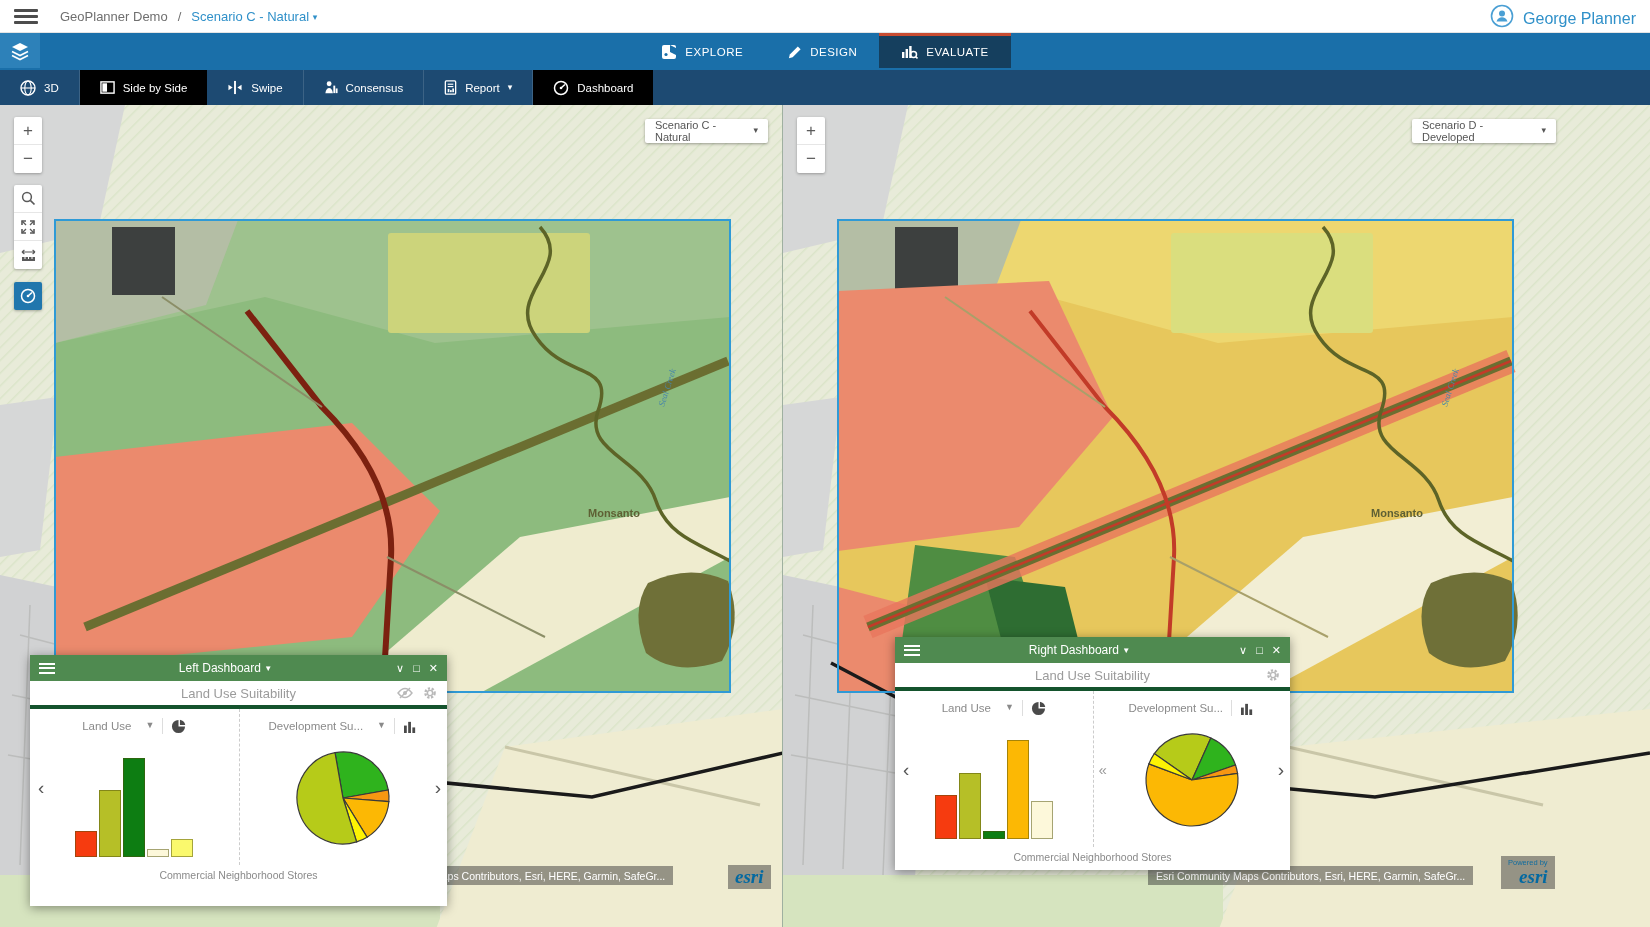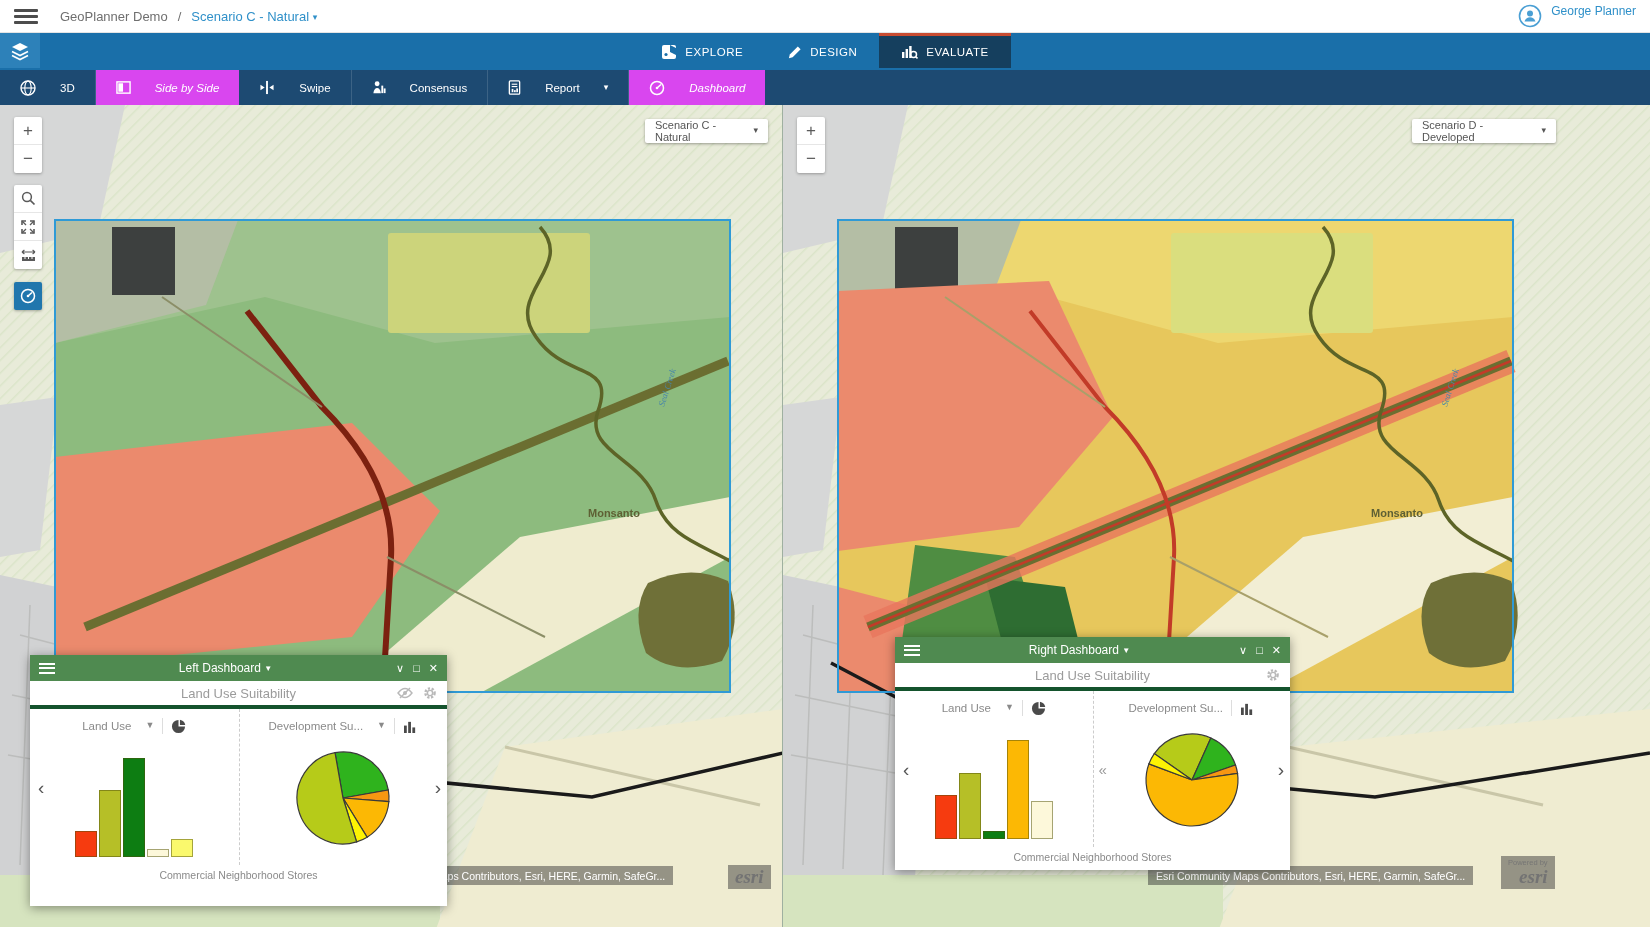--- a/index.html
+++ b/index.html
@@ -7,36 +7,36 @@
   *{box-sizing:border-box;}
 
   
   .header{height:33px;background:#fff;display:flex;align-items:center;padding:0 14px;
     border-bottom:1px solid #e4e4e4;position:relative;z-index:30;}
   .burger{width:24px;height:15px;display:flex;flex-direction:column;justify-content:space-between;cursor:pointer;}
   .burger i{display:block;height:3px;background:#4d4d4d;border-radius:1px;}
   .crumbs{margin-left:22px;font-size:13px;color:#6f6f6f;display:flex;align-items:flex-end;gap:10px;}
   .crumbs .scen{color:#2f90c9;cursor:pointer;}
   .caret{font-size:9px;position:relative;top:-1px;}
-  .userchip{margin-left:auto;display:flex;align-items:flex-start;gap:9px;color:#2f90c9;font-size:12px;cursor:pointer;}
+  .userchip{margin-left:auto;display:flex;align-items:flex-end;gap:9px;color:#2f90c9;font-size:16px;cursor:pointer;}
 
   
   .topnav{height:37px;background:#1a6fa9;position:relative;z-index:29;}
   .layers-tile{position:absolute;left:0;top:0;width:40px;height:35px;background:#2d81b9;
     display:flex;align-items:center;justify-content:center;cursor:pointer;}
   .tabs{position:absolute;left:0;right:0;top:0;height:35px;display:flex;justify-content:center;}
   .tab{display:flex;align-items:center;gap:8px;color:#fff;font-size:11.5px;letter-spacing:.5px;
     padding:0 22px;cursor:pointer;border-top:3px solid transparent;}
   .tab.active{background:#153f5e;border-top:3px solid #c84b30;}
 
   
   .toolbar{height:35px;background:#1d4a72;display:flex;align-items:stretch;position:relative;z-index:28;}
-  .tbtn{display:flex;align-items:center;gap:24px;color:#fff;font-size:11.5px;padding:0 20px;
+  .tbtn{display:flex;align-items:center;gap:8px;color:#fff;font-size:11.5px;padding:0 20px;
     cursor:pointer;border-right:1px solid rgba(255,255,255,.14);}
-  .tbtn.green{background:#d946ef;border-right:none;font-style:italic;}
+  .tbtn.green{background:#000000;border-right:none;}
   .sync{margin-left:auto;display:flex;align-items:center;gap:9px;padding-right:16px;color:#cfe0ec;font-size:10.5px;}
   .toggle{width:34px;height:16px;border-radius:8px;background:#5fae53;position:relative;cursor:pointer;}
   .toggle .knob{position:absolute;left:2px;top:2px;width:12px;height:12px;border-radius:50%;background:#fff;}
 
   
   .maps{height:824px;display:flex;position:relative;}
   .panel{position:relative;height:824px;overflow:hidden;}
   .panel.left{width:783px;border-right:1px solid #9fb0a0;}
   .panel.right{width:867px;}
   .panel svg.mapcanvas{position:absolute;left:0;top:0;}
@@ -73,21 +73,21 @@
   .bars{height:100px;margin-top:18px;display:flex;align-items:flex-end;justify-content:center;gap:2px;}
   .bars .bar{width:22px;border:1px solid rgba(80,80,10,.5);}
   .piewrap{height:118px;display:flex;align-items:center;justify-content:center;}
   .arr{position:absolute;top:50%;transform:translateY(-50%);color:#555;font-size:19px;cursor:pointer;line-height:1;}
   .arr.prev{left:8px;} .arr.next{right:6px;} .arr.mid{left:50%;margin-left:6px;color:#999;font-size:15px;}
   .dash-cap{height:22px;text-align:center;color:#8a8a8a;font-size:10.5px;padding-top:4px;}
 
   
   .attrib{position:absolute;bottom:44px;height:19px;background:rgba(40,40,40,.45);color:#fff;
     font-size:10.5px;display:flex;align-items:center;padding:0 8px;white-space:nowrap;}
-  .esrilogo{position:absolute;bottom:40px;background:rgba(40,40,40,.45);color:#737373;
+  .esrilogo{position:absolute;bottom:40px;background:rgba(40,40,40,.45);color:#0369a1;
     padding:2px 7px;text-align:right;font-family:"Liberation Serif",serif;font-style:italic;}
   .esrilogo .big{font-size:19px;font-weight:bold;line-height:1;}
   .esrilogo .small{display:block;font-size:7.5px;font-family:"Liberation Sans",sans-serif;font-style:normal;opacity:.9;}
   .scalebar{position:absolute;left:48px;bottom:70px;}
   .scalebar .r1{width:58px;height:4px;border:1px solid #222;display:flex;}
   .scalebar .r2{width:40px;height:4px;border:1px solid #222;border-top:none;display:flex;}
   .scalebar .seg-b{background:#222;flex:1;} .scalebar .seg-w{background:#fff;flex:1;}
 
   .icon{display:inline-flex;}
 </style>

